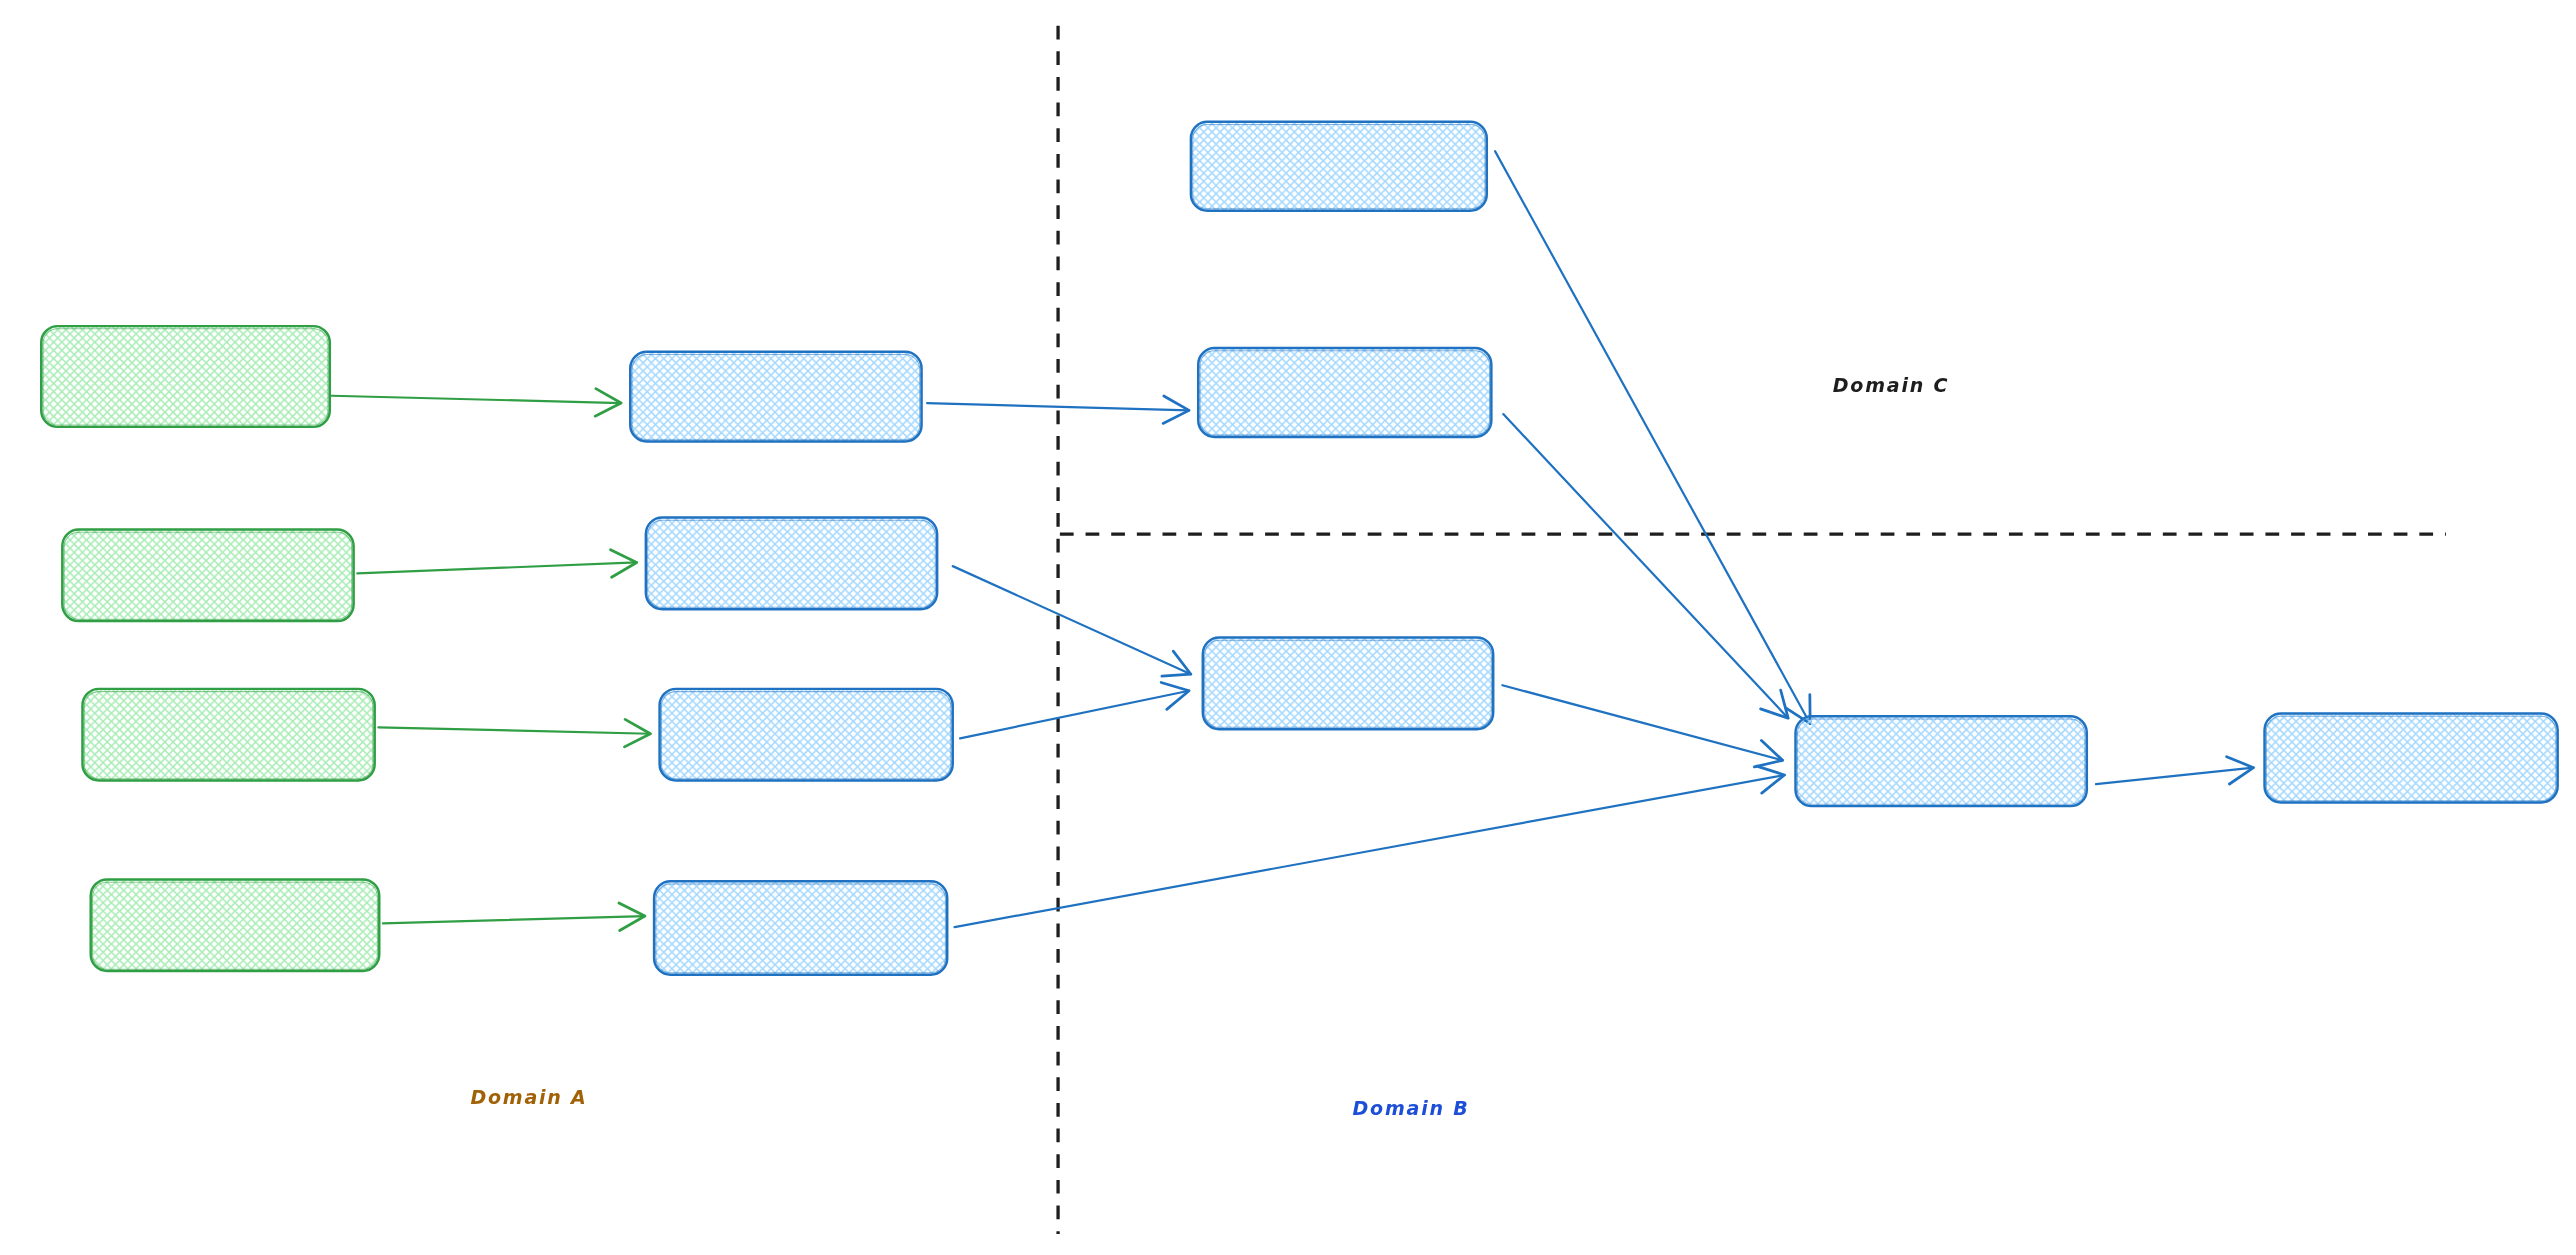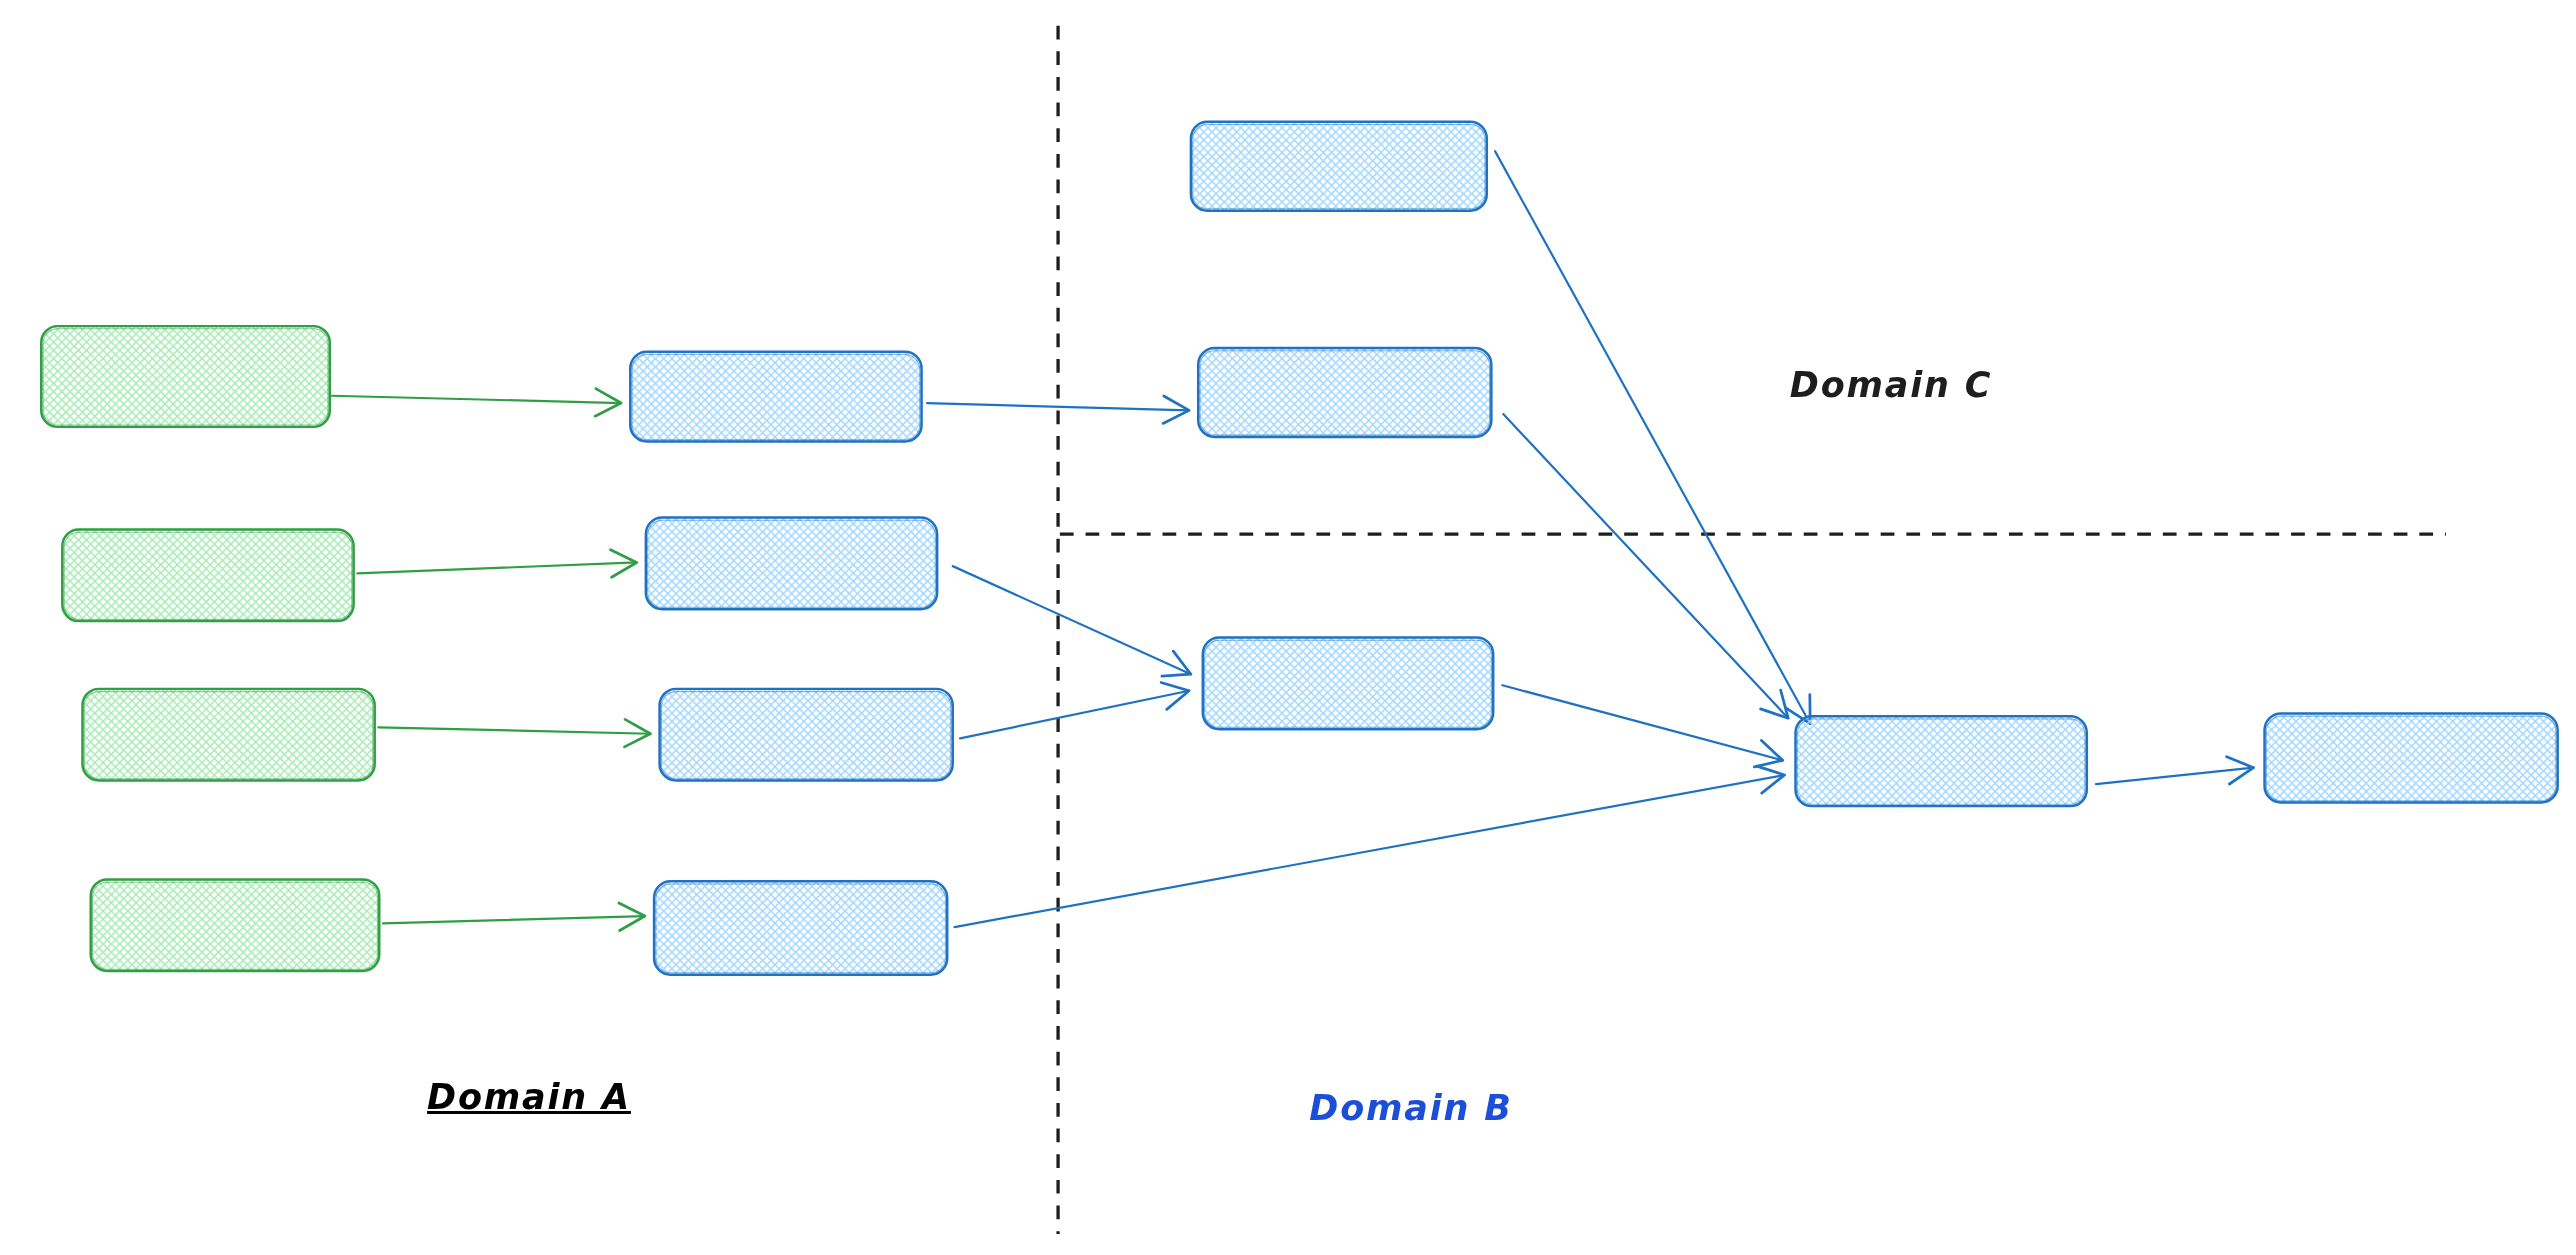--- a/index.html
+++ b/index.html
@@ -20,21 +20,21 @@
     left: 0;
     top: 0;
     display: block;
   }
   .domain-label {
     position: absolute;
     transform: translate(-50%, -50%);
     font-family: "DejaVu Sans", "Liberation Sans", sans-serif;
     font-style: italic;
     font-weight: 600;
-    font-size: 35px;
+    font-size: 19px;
     letter-spacing: 1.8px;
     color: #1e1e1e;
     white-space: nowrap;
     user-select: none;
   }
 </style>
 </head>
 <body>
 
 <div class="canvas">
@@ -115,17 +115,17 @@
       </g>
       <g>
         <rect x="1960" y="782" width="318" height="98" rx="18" ry="18" fill="url(#hatch-blue)" stroke="#1f72c1" stroke-width="2.7"></rect>
         <rect x="1962" y="785" width="314" height="93" rx="16" ry="16" fill="none" stroke="#1f72c1" stroke-width="1.1" opacity="0.55"></rect>
       </g>
       <g>
         <rect x="2472" y="779" width="320" height="97" rx="18" ry="18" fill="url(#hatch-blue)" stroke="#1f72c1" stroke-width="2.7"></rect>
         <rect x="2474" y="782" width="316" height="92" rx="16" ry="16" fill="none" stroke="#1f72c1" stroke-width="1.1" opacity="0.55"></rect>
       </g>
     </svg>
-  <div class="domain-label" style="left: 529px; top: 1097px; color: #000000; text-decoration: underline;">Domain A</div>
+  <div class="domain-label" style="left: 529px; top: 1097px; color: #a16207;">Domain A</div>
   <div class="domain-label" style="left: 1411px; top: 1108px; color: #1d4ed8;">Domain B</div>
   <div class="domain-label" style="left: 1891px; top: 385px; color: rgb(30, 30, 30);">Domain C</div>
 </div>
 
 
 </body></html>

